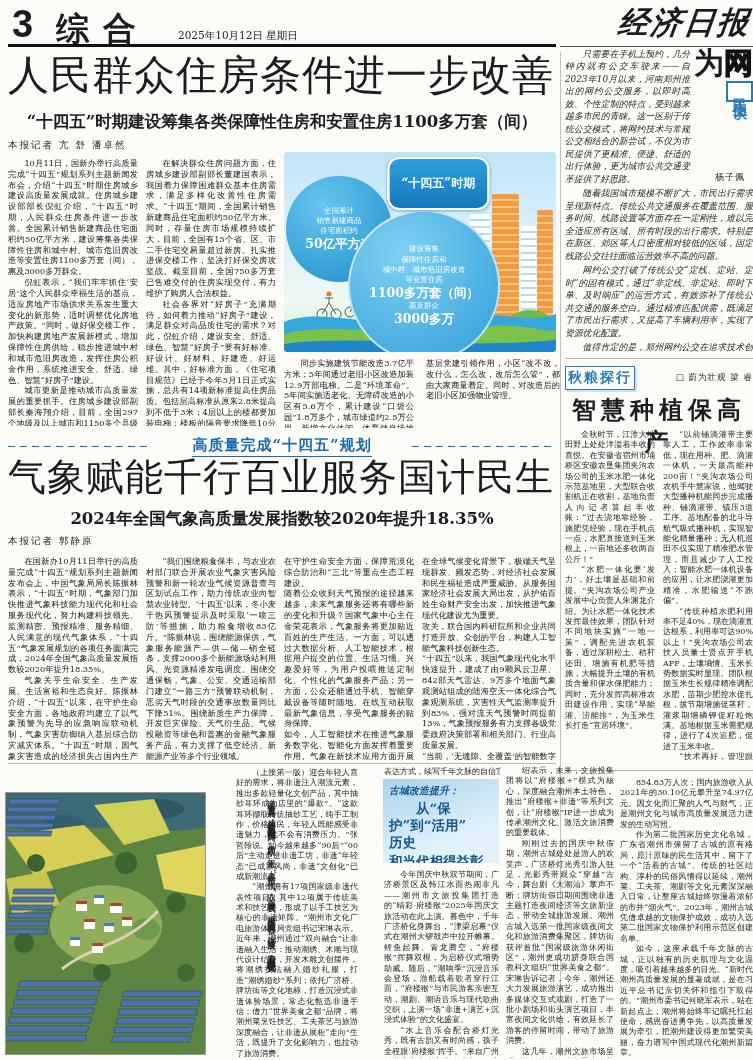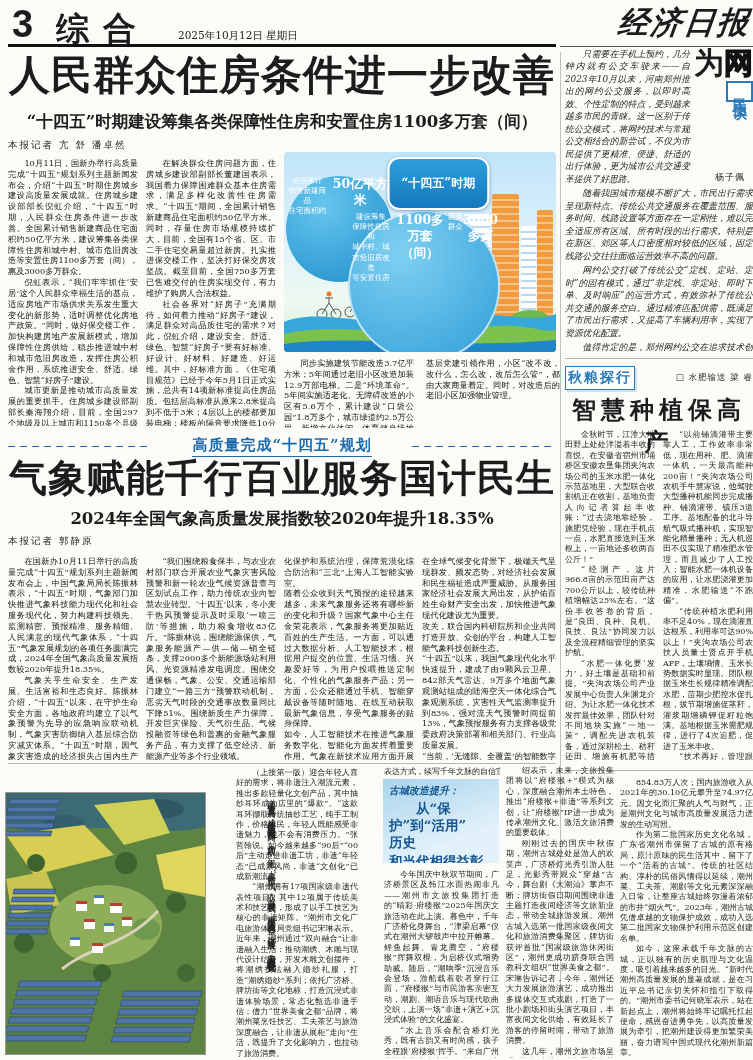--- a/index.html
+++ b/index.html
@@ -10,39 +10,39 @@
   
   .pagenum{font-family:"Liberation Sans",sans-serif;font-weight:900;font-size:38px;}
   .sectionname{font-family:"Liberation Sans",sans-serif;font-weight:900;font-size:33px;letter-spacing:14px;}
   .dateline{font-size:10.5px;color:#222;}
   .masthead{font-style:italic;font-weight:bold;font-size:31px;letter-spacing:2px;transform:skewX(-6deg);text-align:right;}
   .rule-thick{background:#111;}
   .rule-thin{background:#555;}
   .vdiv{width:1px;background:#c3c0ba;}
   .hdiv{height:1px;background:#b9b6b0;}
   
-  .headline{font-weight:700;text-align:center;letter-spacing:1px;line-height:1.05;}
+  .headline{font-weight:400;text-align:left;letter-spacing:1px;line-height:1.05;}
   .h1size{font-size:41px;}
   .h2size{font-size:38px;}
   .subhead{font-weight:bold;text-align:center;font-size:16.5px;}
   .byline{text-align:left;font-size:9.5px;letter-spacing:2px;color:#222;}
   .bodycol{font-size:8.2px;line-height:1.32;text-align:justify;overflow:hidden;color:#151515;}
   .bodycol p{margin:0;text-indent:2em;}
   .nohang p{text-indent:0;}
   
   .divider2{display:flex;align-items:center;gap:8px;}
   .dash{flex:1;height:1px;background:repeating-linear-gradient(90deg,#1a6aad 0 7px,transparent 7px 12px);}
   .divlabel{color:#1a6aad;font-weight:bold;font-size:15px;border-bottom:1.5px solid #1a6aad;padding-bottom:1px;letter-spacing:1px;}
   
   .ig{background:linear-gradient(180deg,#bfe4f8 0%,#dff2fc 45%,#eef9f0 75%,#cfeccf 100%);
       border-radius:4px;overflow:hidden;}
   .ig-badge{position:absolute;left:50%;top:5px;transform:translateX(-32%);background:linear-gradient(180deg,#2e9fdc,#1478bd);
       color:#fff;font-weight:bold;font-size:12px;padding:16px 12px;border-radius:12px;border:2px solid #fff;
       box-shadow:0 1px 3px rgba(0,60,120,.4);white-space:nowrap;}
-  .ig-circle{border-radius:50%;color:#fff;text-align:center;display:flex;flex-direction:row;justify-content:center;}
+  .ig-circle{border-radius:50%;color:#fff;text-align:center;display:flex;flex-direction:column;justify-content:center;}
   .ig-c1{left:2px;top:24px;width:106px;height:106px;background:radial-gradient(circle at 35% 28%,#66c6ee,#1d8cca);}
   .ig-c2{left:64px;top:58px;width:148px;height:148px;background:radial-gradient(circle at 35% 28%,#7fd0f2,#2f9ed8);border:2px solid rgba(255,255,255,.65);}
   .ig-circle p{margin:0;font-size:7.5px;line-height:1.35;}
   .ig-circle .hl{font-size:12.5px;font-weight:bold;line-height:1.3;}
   .ig-bld{position:absolute;border-radius:2px 2px 0 0;}
   .bld-or{background:repeating-linear-gradient(180deg,#f29b3e 0 5px,#f8c38a 5px 7px);}
   .bld-wh{background:repeating-linear-gradient(180deg,#fdfdfd 0 5px,#bcd9ee 5px 7px);}
   .ig-bush{position:absolute;background:#6db94e;border-radius:50%;}
   
   .opinion{font-style:italic;font-size:8.8px;line-height:1.42;text-align:justify;overflow:hidden;}
@@ -159,21 +159,21 @@
   <div class="abs subhead" style="left:8px;top:508px;width:548px;">2024年全国气象高质量发展指数较2020年提升18.35%</div>
   <div class="abs byline" style="left:8px;top:535px;width:548px;">本报记者 郭静原</div>
   <div class="abs bodycol" style="left:8px;top:556px;width:130px;height:204px;">
       <p>在国新办10月11日举行的高质量完成“十四五”规划系列主题新闻发布会上，中国气象局局长陈振林表示，“十四五”时期，气象部门加快推进气象科技能力现代化和社会服务现代化，努力构建科技领先、监测精密、预报精准、服务精细、人民满意的现代气象体系，“十四五”气象发展规划的各项任务圆满完成，2024年全国气象高质量发展指数较2020年提升18.35%。</p>
       <p>气象关乎生命安全、生产发展、生活富裕和生态良好。陈振林介绍，“十四五”以来，在守护生命安全方面，各地政府均建立了以气象预警为先导的应急响应联动机制，气象灾害防御纳入基层综合防灾减灾体系。“十四五”时期，因气象灾害造成的经济损失占国内生产总值（GDP）比例平均下降0.12个百分点。</p>
     </div>
   <div class="abs bodycol" style="left:146px;top:556px;width:130px;height:204px;">
       <p>“我们围绕粮食保丰，与农业农村部门联合开展农业气象灾害风险预警和新一轮农业气候资源普查与区划试点工作，助力传统农业向智慧农业转型。‘十四五’以来，冬小麦干热风预警提示及时采取‘一喷三防’等措施，助力粮食增收83亿斤。”陈振林说，围绕能源保供，气象服务能源产—供—储—销全链条，支撑2000多个新能源场站利用风、光资源精准发电调度。围绕交通保畅，气象、公安、交通运输部门建立“一路三方”预警联动机制，恶劣天气时段的交通事故数量同比下降51%。围绕新质生产力保障，开发巨灾保险、天气衍生品、气候投融资等绿色和普惠的金融气象服务产品，有力支撑了低空经济、新能源产业等多个行业领域。</p>
     </div>
   <div class="abs bodycol nohang" style="left:284px;top:556px;width:130px;height:204px;">
-      <p>化保护和系统治理，保障荒漠化综合防治和“三北”上海人工智能实验室。</p>
+      <p>在守护生命安全方面，保障荒漠化综合防治和“三北”等重点生态工程建设。</p>
       <p>随着公众收到天气预报的途径越来越多，未来气象服务还将有哪些新的变化和升级？国家气象中心主任金荣花表示，气象服务将更加贴近百姓的生产生活。一方面，可以通过大数据分析、人工智能技术，根据用户提交的位置、生活习惯、兴趣爱好等，为用户投喂推送定制化、个性化的气象服务产品；另一方面，公众还能通过手机、智能穿戴设备等随时随地、在线互动获取最新气象信息，享受气象服务的贴身保障。</p>
       <p>如今，人工智能技术在推进气象服务数字化、智能化方面发挥着重要作用。气象在新技术应用方面开展了哪些创新和实践？中国气象局副局长毕宝贵介绍，中国气象局加强与清华大学、复旦大学、上海人工智能实验室、华为公司等合作，国内先后研发“盘古”“风马”“伏羲”“风清”等人工智能气象预报模型，实现了从无到有的突破。依托气象人工智能创新研究院聚集人工智能气象模型及其应用场景开展科技</p>
     </div>
   <div class="abs bodycol nohang" style="left:422px;top:556px;width:134px;height:204px;">
       <p>在全球气候变化背景下，极端天气呈现群发、频发态势，对经济社会发展和民生福祉造成严重威胁。从服务国家经济社会发展大局出发，从护佑百姓生命财产安全出发，加快推进气象现代化建设尤为重要。</p>
       <p>攻关，联合国内科研院所和企业共同打造开放、众创的平台，构建人工智能气象科技创新生态。</p>
       <p>“十四五”以来，我国气象现代化水平快速提升，建成了由9颗风云卫星、842部天气雷达、9万多个地面气象观测站组成的陆海空天一体化综合气象观测系统，灾害性天气监测率提升到83%，强对流天气预警时间提前13%，气象预报服务有力支撑各级党委政府决策部署和相关部门、行业高质量发展。</p>
       <p>“当前，‘无缝隙、全覆盖’的智能数字预报体系能够提前3天至7天预报区域性暴雨、高温、寒潮过程，提前15天预测全国性重大天气过程，提前6个月预测全球气候异常事件，提前1年发布气候年景预测产品。气象数据潜能加速释放，气象数字底座日益牢固。”陈振林说。</p>
     </div>
   <div class="abs hdiv" style="left:8px;top:763px;width:548px;"></div>
@@ -192,25 +192,24 @@
         <p>随着我国城市规模不断扩大，市民出行需求呈现新特点。传统公共交通服务在覆盖范围、服务时间、线路设置等方面存在一定刚性，难以完全适应所有区域、所有时段的出行需求。特别是在新区、郊区等人口密度相对较低的区域，固定线路公交往往面临运营效率不高的问题。</p>
         <p>网约公交打破了传统公交“定线、定站、定时”的固有模式，通过“非定线、非定站、即时下单、及时响应”的运营方式，有效弥补了传统公共交通的服务空白。通过精准匹配供需，既满足了市民出行需求，又提高了车辆利用率，实现了资源优化配置。</p>
         <p>值得肯定的是，郑州网约公交在追求技术创新、模式创新的同时，并没有忽视普惠性、包容性的价值导向。一方面，它保持了单程2元的亲民票价，让市民能够以低廉的成本享受便捷服务；另一方面，在推广线上预约的同时，又新增了30个实体站牌，方便不擅长使用智能手机的群体，这种“线上+线下”相结合的方式，体现了公共服务应惠及更多群体的温度。</p>
       </div>
   </div>
   <div class="abs hdiv" style="left:565px;top:358px;width:188px;"></div>
 
   <div class="abs" style="left:565px;top:366px;">
     <span class="ag-label">秋粮探行</span>
   </div>
-  <div class="abs ag-byline" style="left:640px;top:372px;width:113px;">□ 水肥输送 梁 睿</div>
+  <div class="abs ag-byline" style="left:640px;top:372px;width:113px;">□ 蔚为壮观 梁 睿</div>
   <div class="abs ag-headline" style="left:565px;top:394px;width:188px;">智慧种植保高产</div>
   <div class="abs smallcol" style="left:565px;top:430px;width:90px;height:330px;">
       <p>金秋时节，江淮大地田野上处处洋溢着丰收的喜悦。在安徽省宿州市埇桥区安徽农垦集团夹沟农场公司的玉米水肥一体化示范基地里，大型联合收割机正在收割，基地负责人向记者算起丰收账：“过去浇地靠经验，施肥凭经验，现在手机点一点，水肥直接送到玉米根上，一亩地还多收两百公斤！”</p>
-      <p>“经测产，这片966.8亩的示范田亩产达700公斤以上，较传统种植增幅达25%左右。”这份丰收答卷的背后，是“良田、良种、良机、良技、良法”协同发力以及全流程精细管理的坚实护航。</p>
       <p>“水肥一体化要‘发力’，好土壤是基础和前提。”夹沟农场公司产业发展中心负责人朱渊龙介绍。为让水肥一体化技术发挥最佳效果，团队针对不同地块实施“一地一策”，调配先进农机装备，通过深耕松土、秸秆还田、增施有机肥等措施，大幅提升土壤的有机质含量和保水保肥能力；同时，充分发挥高标准农田建设作用，实现“旱能灌、涝能排”，为玉米生长打造“宜居环境”。</p>
     </div>
   <div class="abs smallcol" style="left:663px;top:430px;width:90px;height:330px;">
       <p>“以前铺滴灌带主要靠人工，工作效率非常低，现在用种、肥、滴灌一体机，一天最高能种200亩！”夹沟农场公司农机手牛慧家说，他驾驶大型播种机能同步完成播种、铺滴灌带、镇压3道工序。基地配备的北斗导航气吸式播种机，实现智能化精量播种；无人机巡田不仅实现了精准肥水管理，而且减少了人工投入；智能水肥一体机设备的应用，让水肥浇灌更加精准，水肥输送“不跑偏”。</p>
       <p>“传统种植水肥利用率不足40%，现在滴灌直达根系，利用率可达90%以上！”夹沟农场公司农技人员董士贤点开手机APP，土壤墒情、玉米长势数据实时显现。团队根据玉米生长规律精准调配水肥，苗期少肥控水促扎根，拔节期增施促茎秆，灌浆期增磷钾促籽粒饱满。基地根据玉米需肥规律，进行了4次追肥，促进了玉米丰收。</p>
       <p>“技术再好，管理跟不上也白搭。”夹沟农场公司副总经理郭良厅说，依托安徽农垦集团“千亩方”示范田创建，夹沟农场公司已构建起了“职工协管员—生产区管理员—公司领导”3级监管体系，通过“无人机+人工”实现全流程、全周期巡田，及时发现并解决问题。同时，发动职工参与待熟玉米看护，基地生产积极性与主动性空前高涨。</p>
     </div>
   <div class="abs hdiv" style="left:565px;top:770px;width:188px;"></div>
 
   <div class="abs photo-frame" style="left:5px;top:792px;width:201px;height:263px;">

